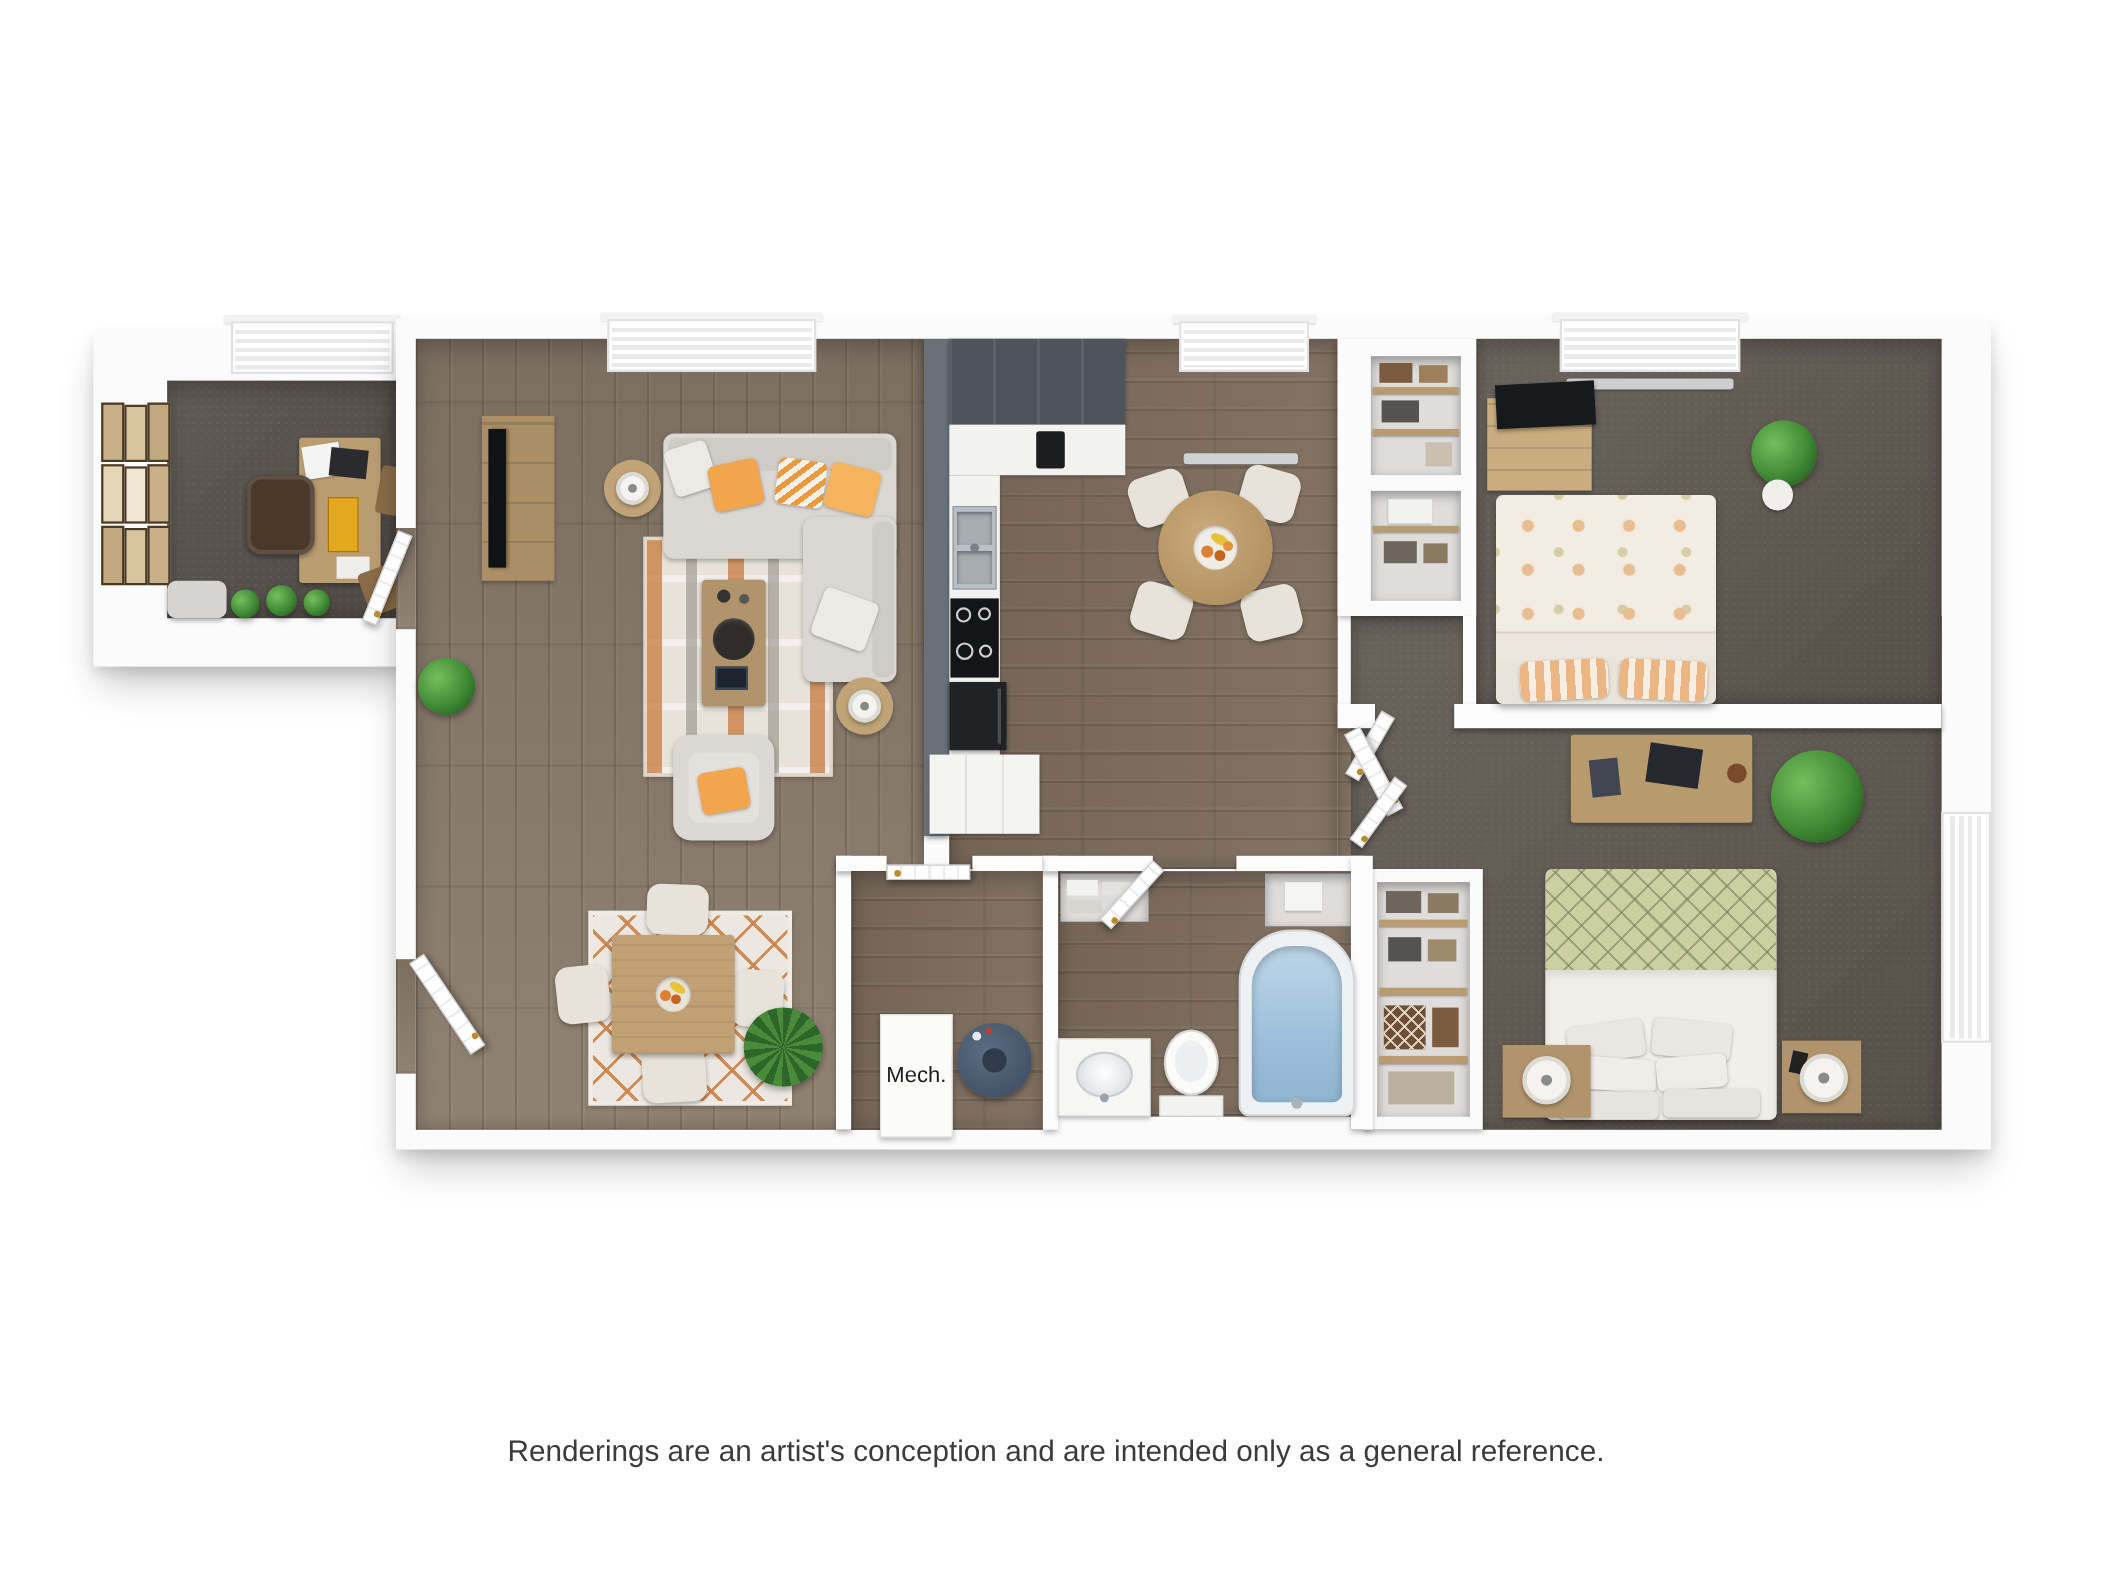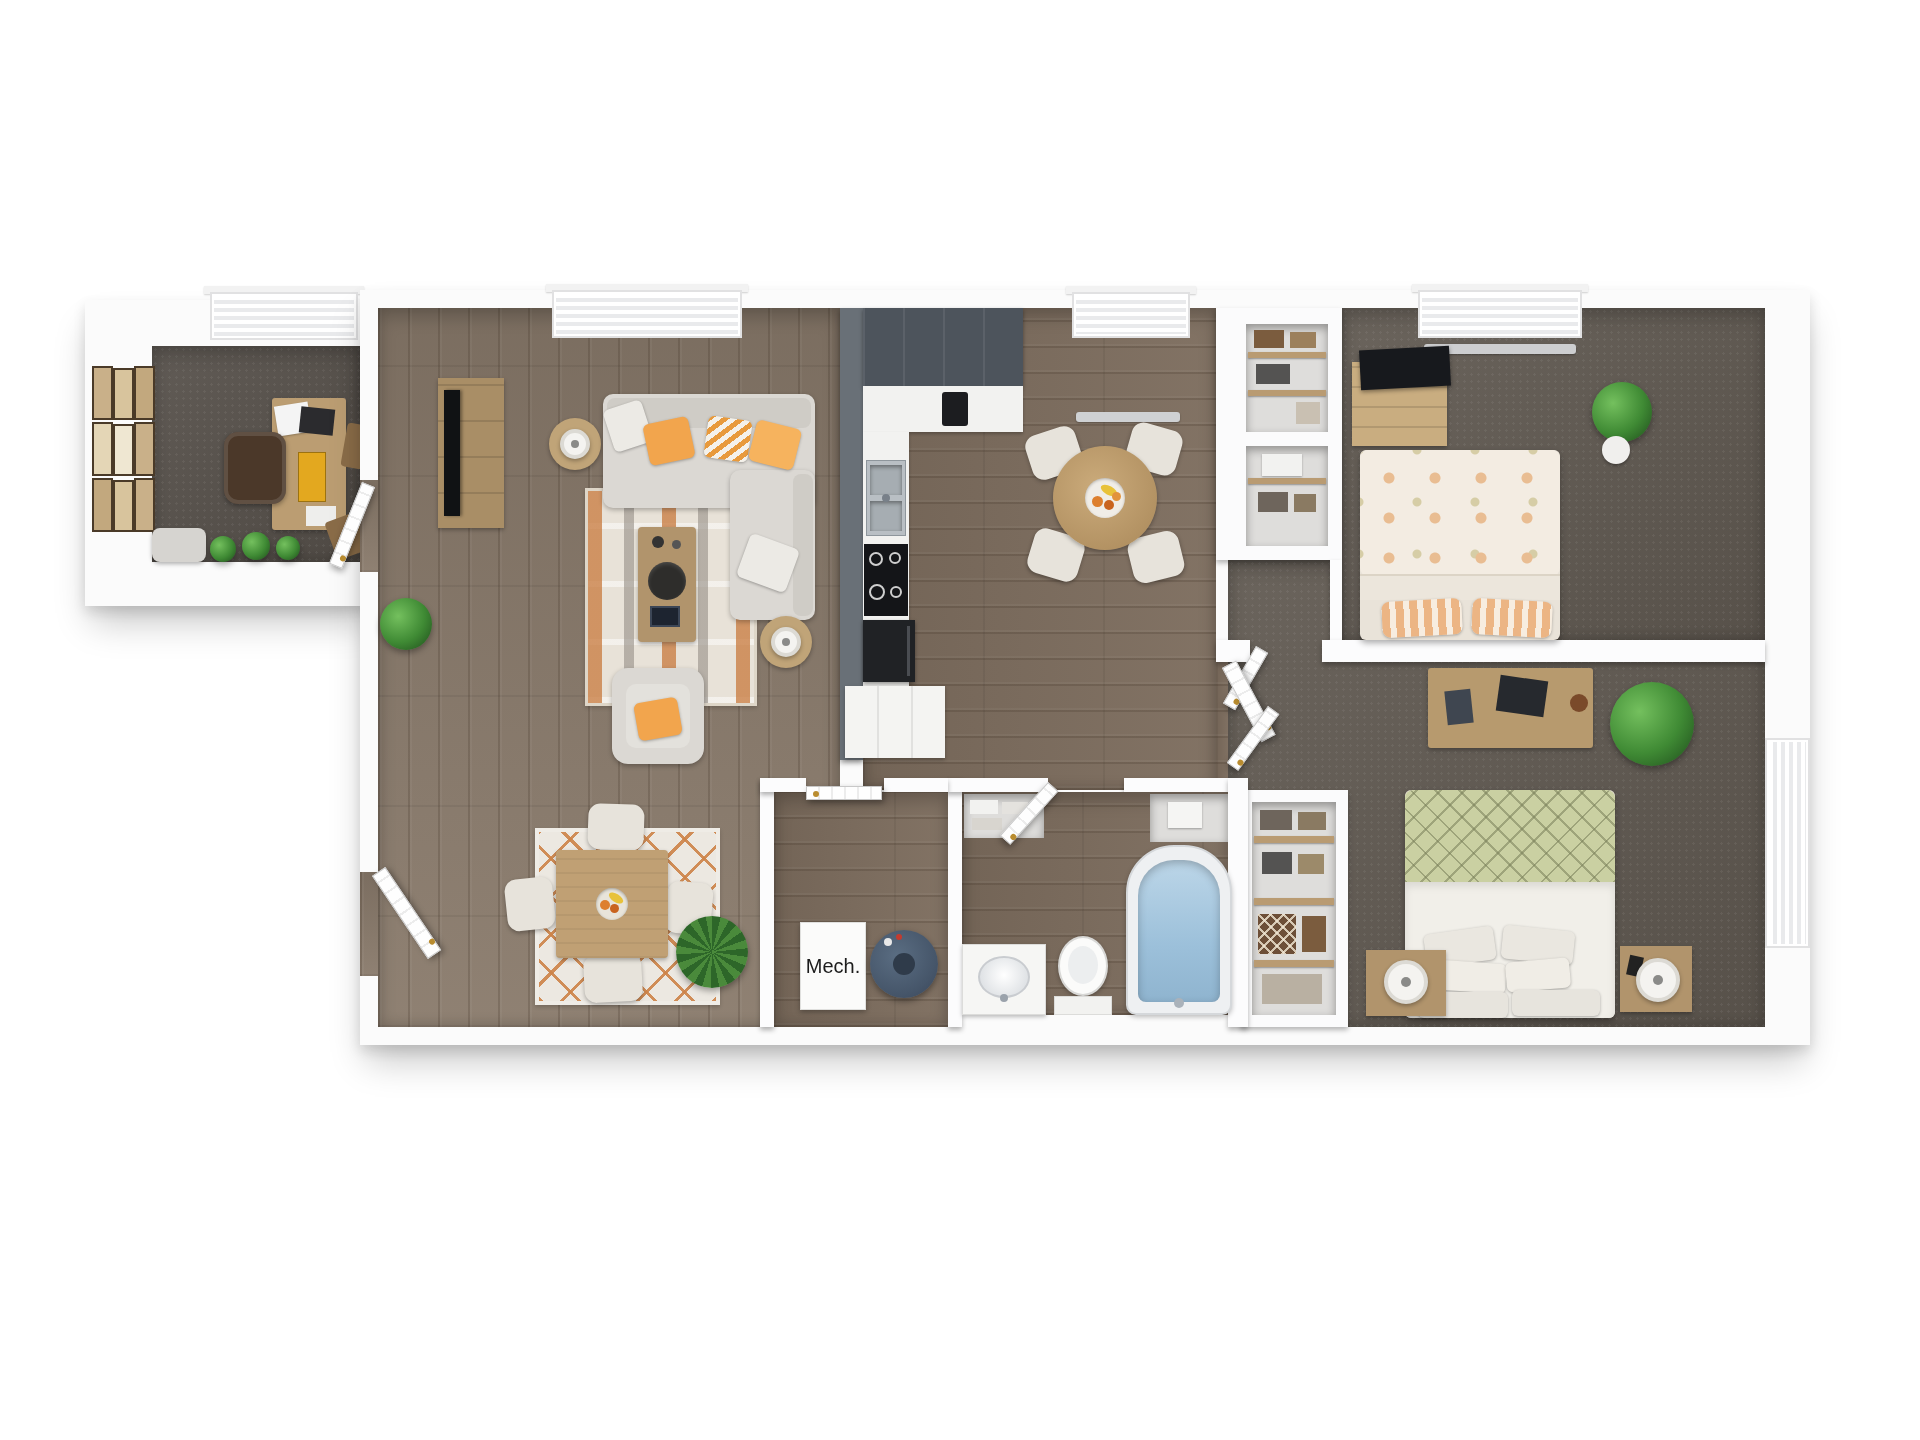--- a/index.html
+++ b/index.html
@@ -335,25 +335,26 @@
         <div class="knob" style="left:7px;top:60px;"></div>
       </div>
 
     <div class="abs iw" style="left:760px;top:778px;width:14px;height:249px;"></div>
     <div class="abs iw" style="left:760px;top:778px;width:46px;height:14px;"></div>
     <div class="abs iw" style="left:884px;top:778px;width:64px;height:14px;"></div>
     <div class="abs floor wood-h" style="left:774px;top:792px;width:174px;height:235px;"></div>
     <div class="abs door" style="left:806px;top:786px;width:76px;height:14px;background-image:repeating-linear-gradient(90deg, transparent 0 11px, rgba(0,0,0,.07) 11px 13px);">
         <div class="knob" style="left:6px;top:4px;"></div>
       </div>
-    <div class="abs" style="left:800px;top:922px;width:66px;height:88px;background:#fbfbfa;border:1px solid #e0e0de;box-sizing:border-box;box-shadow:0 2px 5px rgba(0,0,0,.3);">
+    <div class="abs" style="left:800px;top:922px;width:66px;height:112px;background:#fbfbfa;border:1px solid #e0e0de;box-sizing:border-box;box-shadow:0 2px 5px rgba(0,0,0,.3);">
       <div class="mech-label">Mech.</div>
     </div>
     <div class="abs" style="left:870px;top:930px;width:68px;height:68px;border-radius:50%;background:radial-gradient(circle at 40% 38%, #5a6d82, #46566a 65%, #39465a);box-shadow:0 3px 6px rgba(0,0,0,.4);"></div>
     <div class="abs" style="left:893px;top:953px;width:22px;height:22px;border-radius:50%;background:#2f3b4a;"></div>
     <div class="abs" style="left:884px;top:938px;width:8px;height:8px;border-radius:50%;background:#e8e8e8;"></div>
     <div class="abs" style="left:896px;top:934px;width:6px;height:6px;border-radius:50%;background:#c33b2f;"></div>
 
   </div>
 
   <div class="footer">
+    <div>Renderings are an artist's conception and are intended only as a general reference.</div>
   </div>
 </div>
 
 </body></html>

